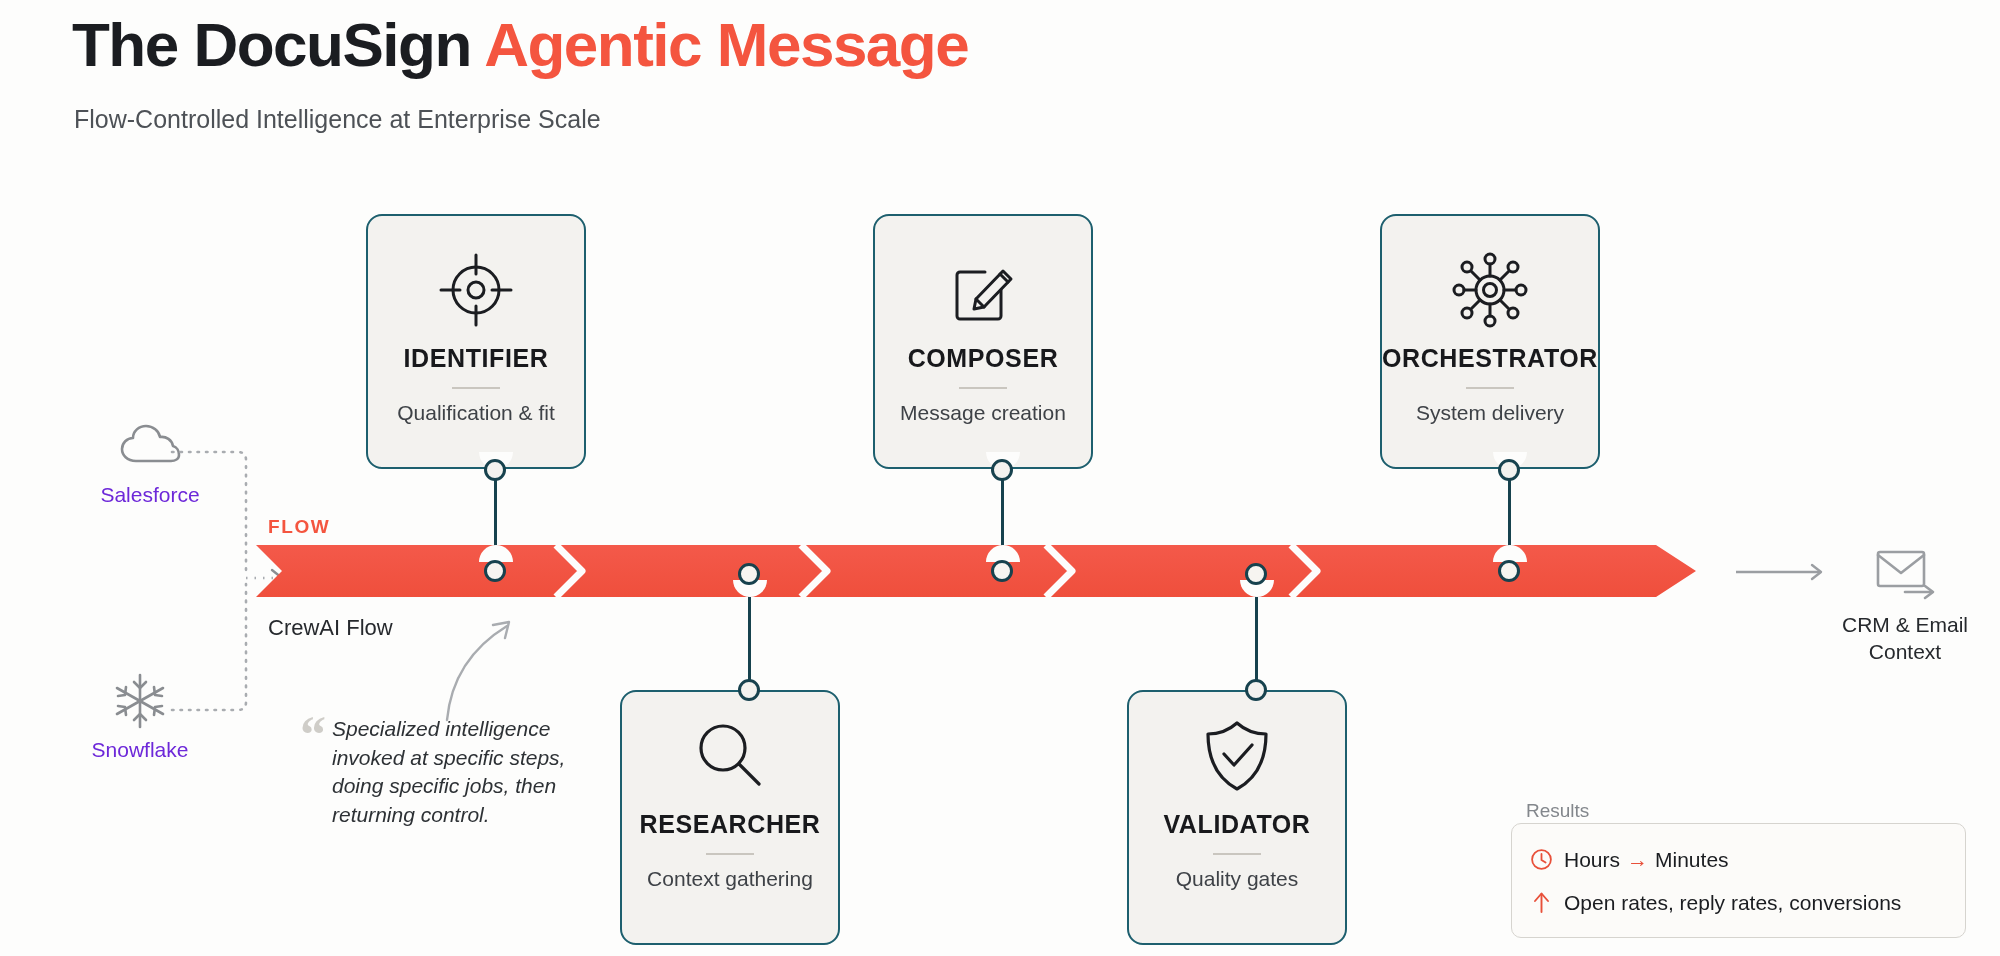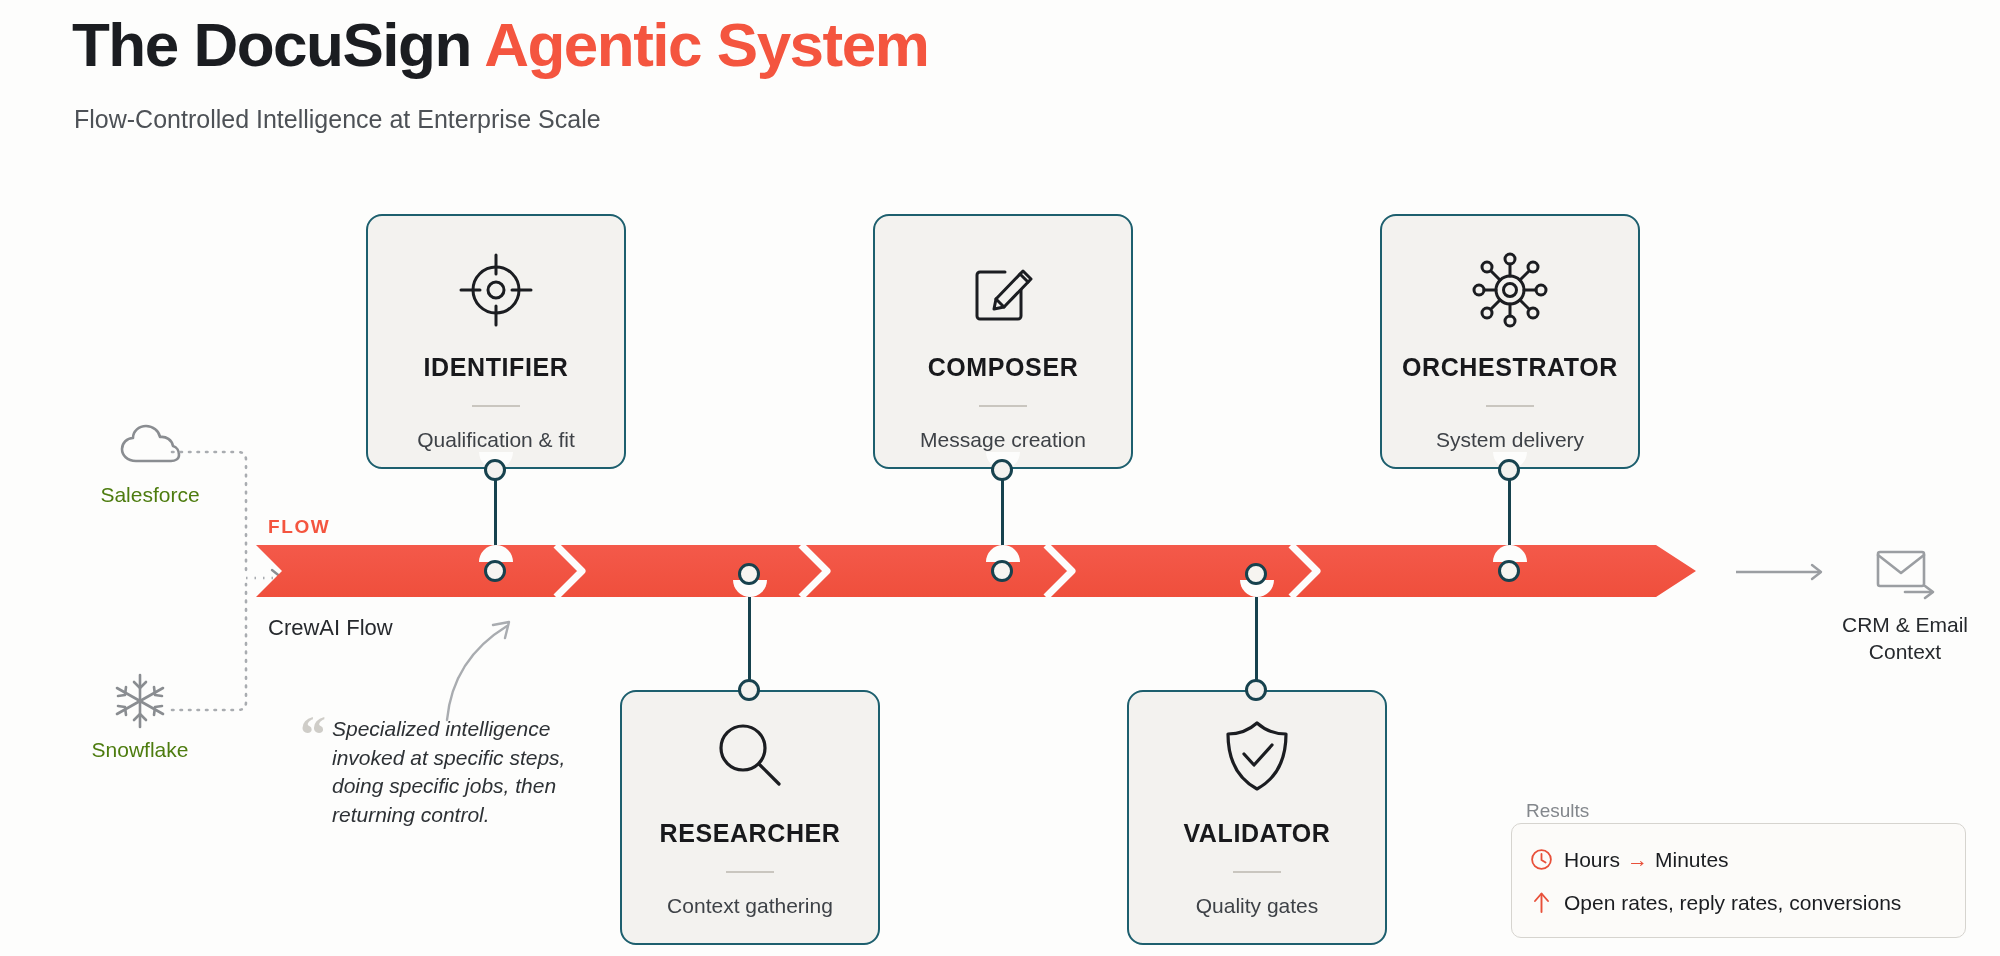--- a/index.html
+++ b/index.html
@@ -21,29 +21,28 @@
   }
   .title .dark{color:#1b1d21;}
   .title .accent{color:#f4553f;}
   .subtitle{
     position:absolute;left:74px;top:105px;
     font-size:25px;color:#4d5156;font-weight:400;white-space:nowrap;
   }
 
   
   .card{
-    position:absolute;width:260px;height:255px;
+    position:absolute;width:220px;height:255px;
     background:#f3f2ef;
     border:2.5px solid #1d5f6e;
     border-radius:16px;
     box-sizing:border-box;
     display:flex;flex-direction:column;
     align-items:center;justify-content:flex-start;
     padding-top:28px;
-    gap:9px;
   }
   .card .icon{height:92px;display:flex;align-items:center;justify-content:center;}
   .card .cname{
     margin-top:8px;font-size:25px;font-weight:bold;letter-spacing:.6px;color:#18191c;
   }
   .card .rule{width:48px;height:2px;background:#c9c6bf;margin:14px 0 12px;}
   .card .cdesc{font-size:21px;color:#3e4247;}
 
   
   .card.bottom{padding-top:18px;}
@@ -72,21 +71,21 @@
     z-index:3;
   }
   .crewai{
     position:absolute;left:268px;top:615px;
     font-size:22px;color:#26292d;
   }
 
   
   .src{position:absolute;text-align:center;width:150px;}
   .src .glyph{height:62px;display:flex;align-items:center;justify-content:center;}
-  .src .slabel{font-size:21px;color:#4d7c0f;margin-top:6px;}
+  .src .slabel{font-size:21px;color:#6d28d9;margin-top:6px;}
 
   
   .outnode{position:absolute;left:1820px;top:540px;width:170px;text-align:center;}
   .outnode .glyph{height:68px;display:flex;align-items:center;justify-content:center;}
   .outnode .olabel{font-size:21px;color:#26292d;line-height:1.28;margin-top:4px;}
 
   
   .quotewrap{position:absolute;left:300px;top:715px;width:300px;display:flex;}
   .qmark{
     font-size:52px;color:#cfcdc8;font-family:"Liberation Serif",serif;
@@ -109,21 +108,21 @@
   .resrow .ricon{width:34px;display:flex;align-items:center;}
   .resrow .rarrow{color:#e8503a;margin:0 7px;font-size:21px;}
   svg{display:block;}
 </style>
 </head>
 <body>
 
 <div class="stage">
 
   <div class="title">
-    <span class="dark">The DocuSign </span><span class="accent">Agentic System</span>
+    <span class="dark">The DocuSign </span><span class="accent">Agentic Message</span>
   </div>
   <div class="subtitle">Flow-Controlled Intelligence at Enterprise Scale</div>
 
   <div class="src" style="left:75px;top:415px;">
     <div class="glyph">
       <svg width="62" height="46" viewBox="0 0 62 46">
         <path d="M17 38 C8 38 3 32 3 26 C3 20 8 15 14 15 C14 8 20 3 27 3 C34 3 40 8 41 14 C47 13 53 17 54 23 C58 24 60 28 60 32 C60 36 56 38 52 38 Z" fill="none" stroke="#8a8d91" stroke-width="2.6" stroke-linejoin="round"></path>
       </svg>
     </div>
     <div class="slabel">Salesforce</div>

